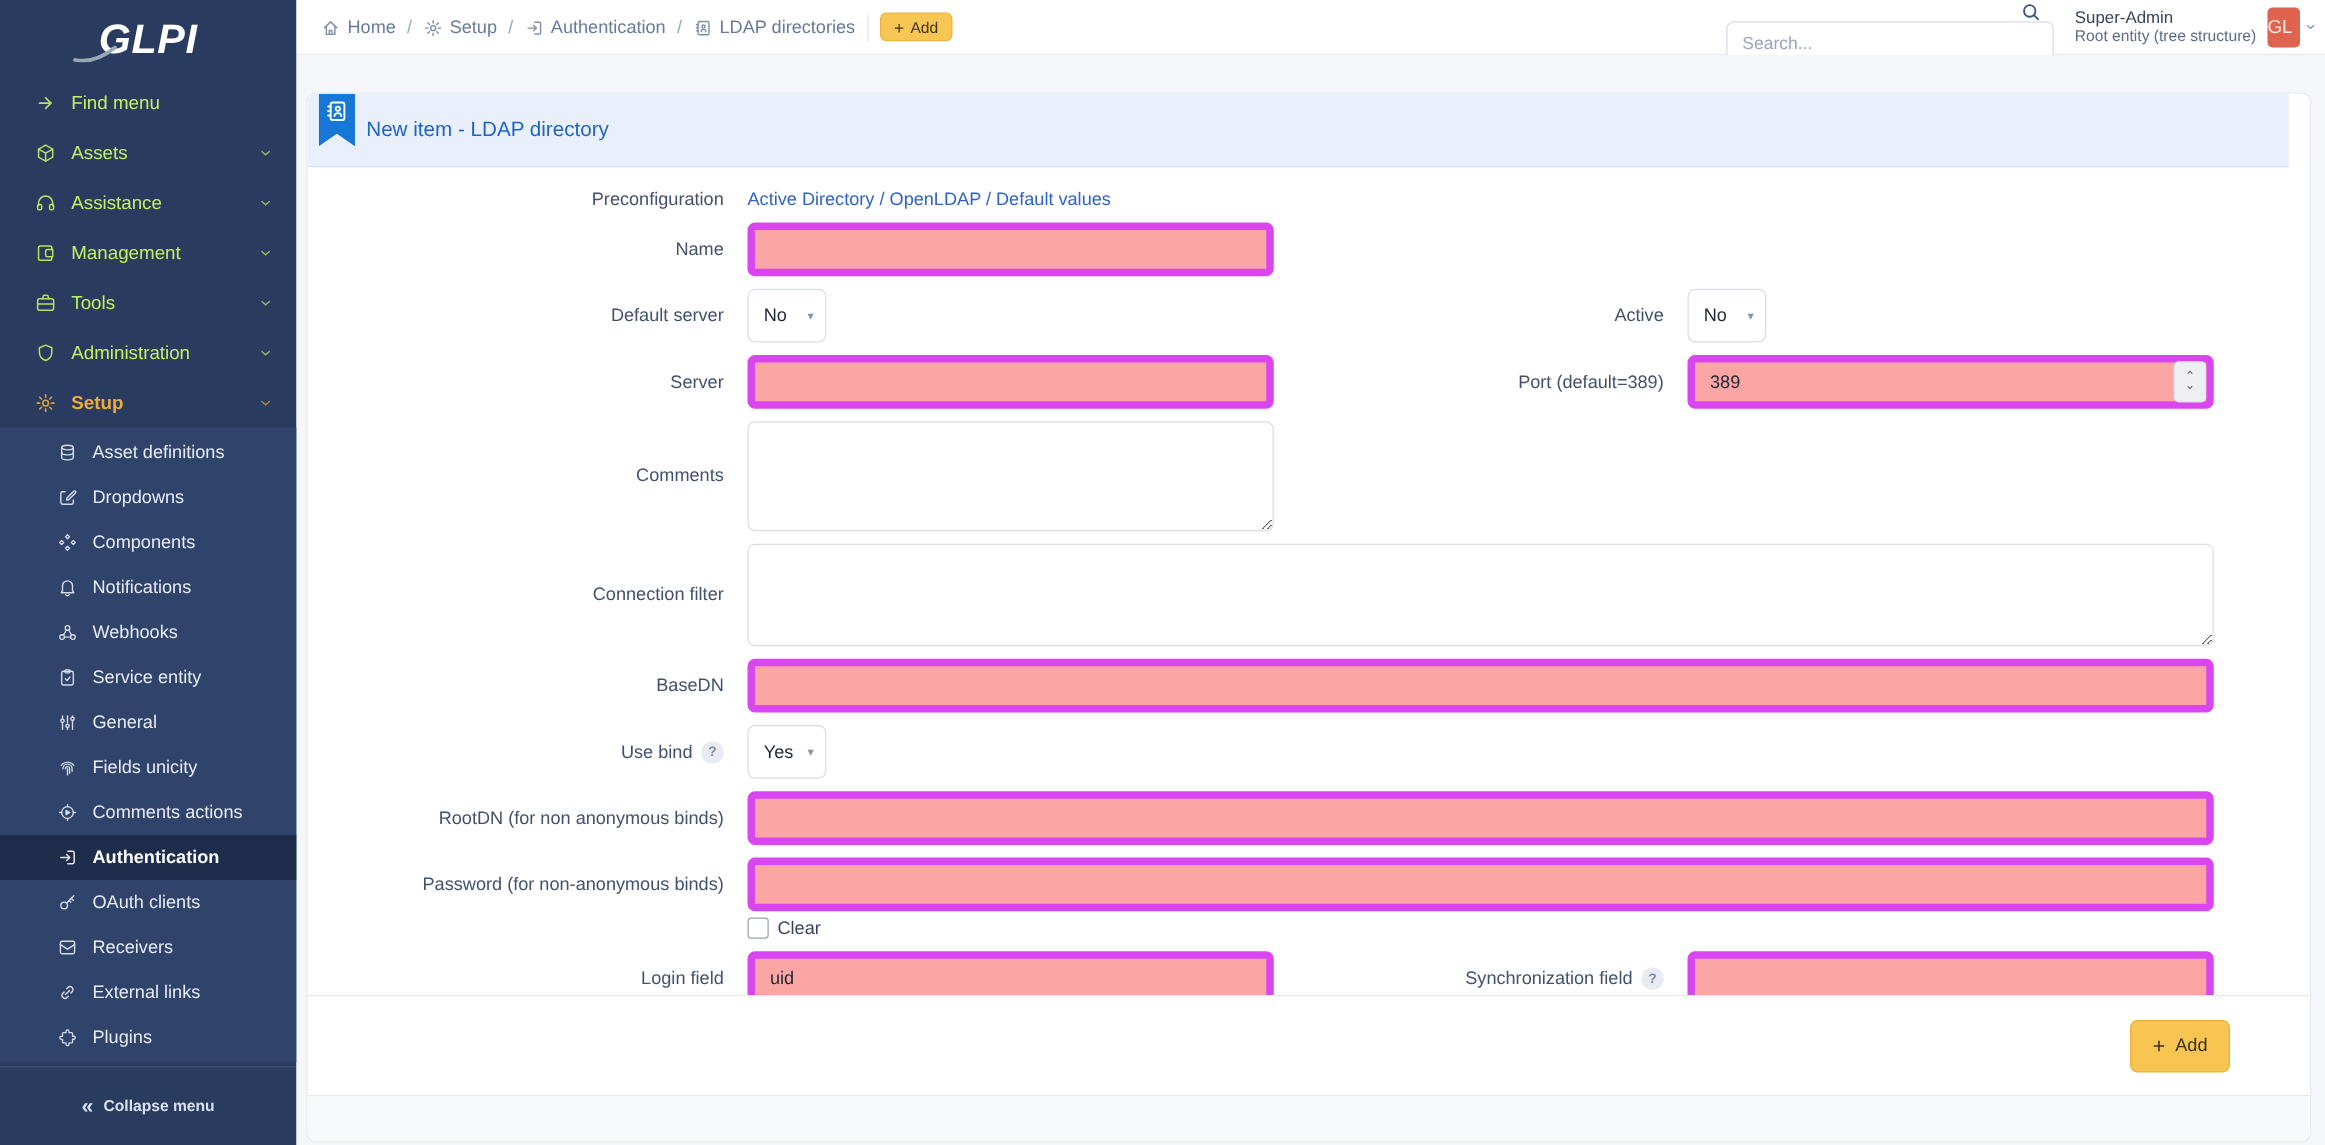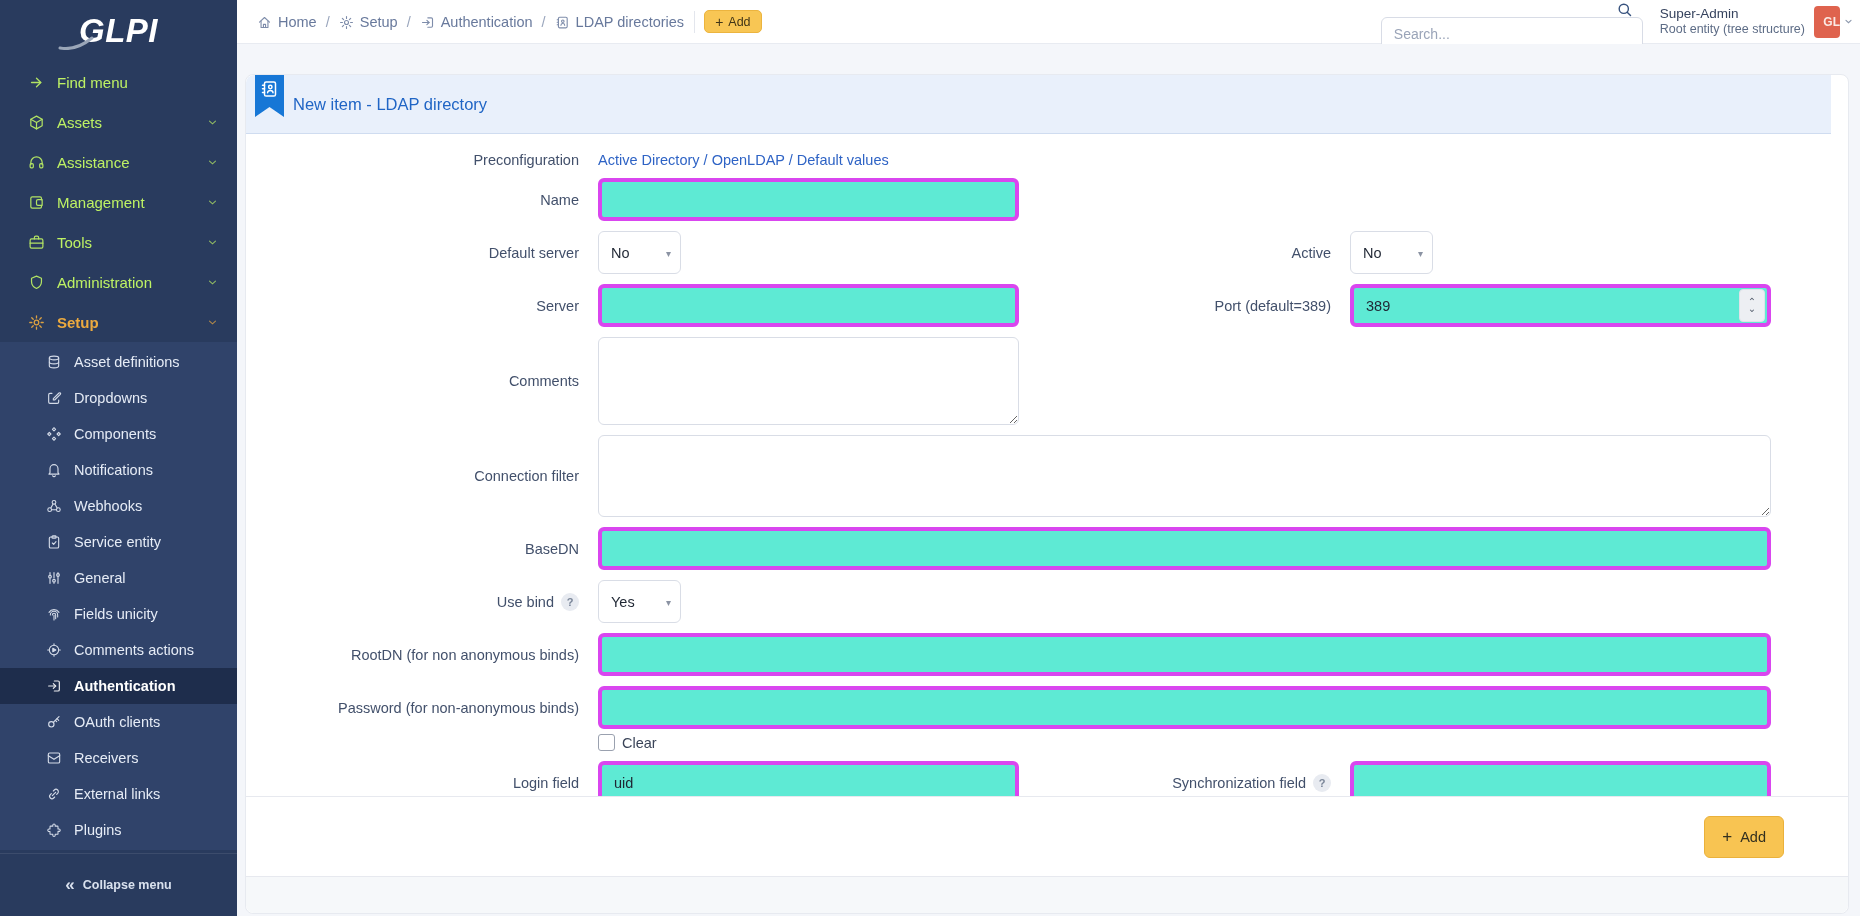--- a/index.html
+++ b/index.html
@@ -31,38 +31,38 @@
   .vdiv { width:1px; height:22px; background:#e3e6ed; margin:0 9px 0 10px; }
   .btn-add-sm { display:flex; align-items:center; gap:5px; height:23px; padding:0 10px; background:#f8c654; border:1px solid #ecb43e; border-radius:5px; font-size:12.5px; color:#403517; cursor:pointer; }
   .btn-add-sm .plus { font-size:14px; line-height:1; font-weight:400; }
   .search-wrap { margin-left:auto; position:relative; width:262px; }
   .search-input { width:262px; height:33px; border:1px solid #d8dce6; border-radius:6px; padding:0 34px 0 12px; font-size:14px; color:#6d28d9; background:#fff; outline:none; font-family:inherit;margin-top:24px; }
   .search-input::placeholder { color:#9aa4b8; }
   .search-ic { position:absolute; right:10px; top:8px; color:#37527e; }
   .userblock { margin-left:17px; text-align:left; line-height:1.22; cursor:pointer; }
   .user-name { font-size:13.5px; color:#36435e; }
   .user-entity { font-size:12.5px; color:#5d6c86; }
-  .avatar { margin-left:9px; width:26px; height:32px; background:#df634e; border-radius:4px; display:flex; align-items:center; justify-content:flex-end; color:#fbe9e4; font-size:12px; font-weight:700; cursor:pointer; }
+  .avatar { margin-left:9px; width:26px; height:32px; background:#df634e; border-radius:4px; display:flex; align-items:center; justify-content:flex-start; color:#fbe9e4; font-size:15px; font-weight:400; cursor:pointer; }
   .user-chev { margin-left:3px; color:#8b97ac; cursor:pointer; }
 
   
   .main { position:absolute; left:237px; top:44px; right:0; bottom:0; background:#f4f6fa; }
   .card { position:absolute; left:8px; top:30px; width:1604px; height:840px; background:#fff; border:1px solid #e7eaf0; border-radius:8px; display:flex; flex-direction:column; overflow:hidden; }
   .card-header { flex:0 0 59px; background:#e9f0fb; border-bottom:1px solid #cfdcf0; margin-right:17px; border-radius:8px 0 0 0; position:relative; display:flex; align-items:center; padding-left:47px; }
   .ribbon { position:absolute; left:9px; top:0; }
   .card-title { color:#2065c5; font-size:16.5px; font-weight:500; }
 
   .form { flex:1 1 auto; overflow:hidden; padding:18px 79px 0 0; display:grid; grid-template-columns:352px 421px 331px 421px; grid-auto-rows:min-content; row-gap:10px; align-items:center; }
   .lbl { grid-column:1; text-align:right; padding-right:19px; font-size:14.5px; color:#42506b; display:flex; justify-content:flex-end; align-items:center; gap:7px; }
   .lbl3 { grid-column:3; text-align:right; padding-right:19px; font-size:14.5px; color:#42506b; display:flex; justify-content:flex-end; align-items:center; gap:7px; }
   .f2 { grid-column:2; } .f4 { grid-column:4; } .f24 { grid-column:2/5; }
-  .inp { width:100%; height:43px; border:4px solid #d946ef; border-radius:6px; padding:0 12px; font-size:14.5px; color:#1f2633; background:#5eead4; outline:none; font-family:inherit; }
+  .inp { width:100%; height:43px; border:6px solid #d946ef; border-radius:6px; padding:0 12px; font-size:14.5px; color:#1f2633; background:#fca5a5; outline:none; font-family:inherit; }
   .tarea { width:100%; border:1px solid #d9dde6; border-radius:6px; padding:8px 12px; font-size:14.5px; color:#1f2633; resize:both; outline:none; font-family:inherit; }
   .h88 { height:88px; } .h82 { height:82px; }
-  .sel { width:83px; height:43px; border:1px solid #d9dde6; border-radius:6px; background:#fff; display:flex; align-items:center; padding:0 9px 0 12px; font-size:14.5px; color:#1f2633; cursor:pointer; justify-content:space-between; }
+  .sel { width:63px; height:43px; border:1px solid #d9dde6; border-radius:6px; background:#fff; display:flex; align-items:center; padding:0 9px 0 12px; font-size:14.5px; color:#1f2633; cursor:pointer; justify-content:space-between; }
   .sel .arr { font-size:10px; color:#8b93a3; margin-top:2px; }
   .help { width:18px; height:18px; border-radius:50%; background:#e8ebf1; color:#7a8699; font-size:11px; font-weight:700; display:inline-flex; align-items:center; justify-content:center; cursor:pointer; }
   .numwrap { position:relative; }
   .spinner { position:absolute; right:6px; top:5px; width:26px; height:33px; background:#edeff3; border:1px solid #dfe2e9; border-radius:4px; display:flex; flex-direction:column; align-items:center; justify-content:center; line-height:.62; color:#5a6372; font-size:10px; cursor:pointer; }
   .clear-row { grid-column:2; margin-top:-5px; display:flex; align-items:center; gap:7px; font-size:14.5px; color:#3a4458; }
   .cb { width:17px; height:17px; accent-color:#fff; border:1px solid #9aa1af; border-radius:3px; appearance:none; background:#fff; cursor:pointer; }
   .links a { color:#2e63c5; text-decoration:none; font-size:14.5px; cursor:pointer; }
   .links { font-size:14.5px; color:#2e63c5; }
 
   .actions { flex:0 0 80px; border-top:1px solid #e7e9ef; display:flex; align-items:center; justify-content:flex-end; padding-right:64px; }

